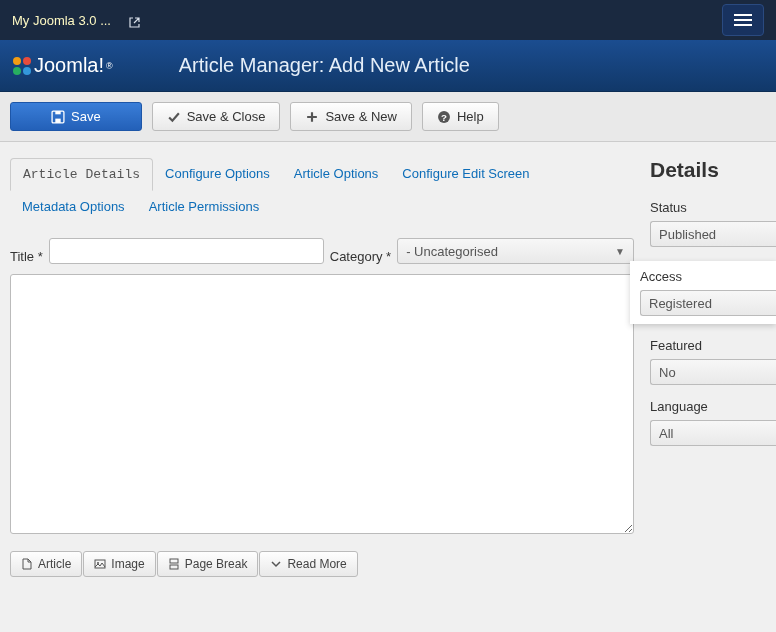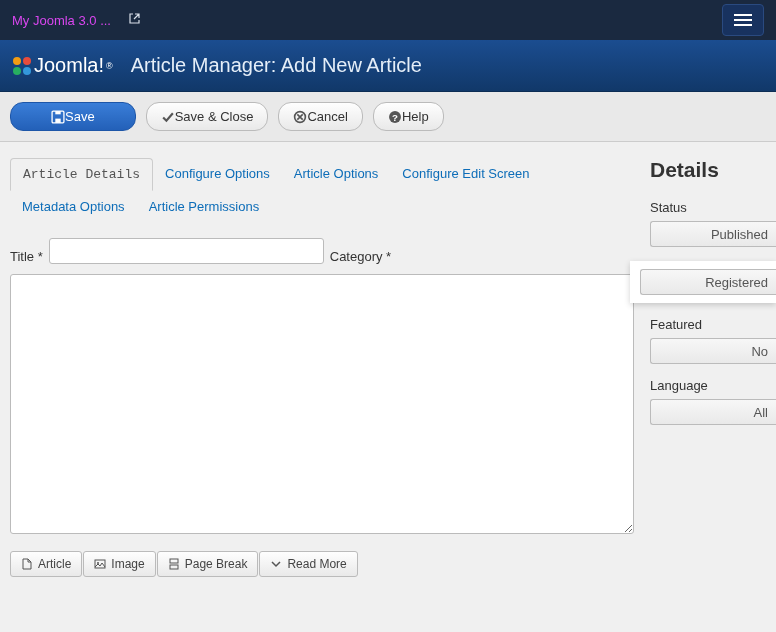--- a/index.html
+++ b/index.html
@@ -1,30 +1,30 @@
 <!DOCTYPE html>
 <html><head>
 <meta charset="utf-8">
 <style>
 * { box-sizing: border-box; margin: 0; padding: 0; }
 body { font-family: Arial, Helvetica, sans-serif; font-size: 13px; color: #333; background: #f0f0f0; width: 776px; height: 632px; overflow: hidden; }
 
 .topbar { background: #1a2940; height: 40px; display: flex; align-items: center; justify-content: space-between; padding: 0 12px; color: #fff; }
-.topbar-title { color: #d946ef; font-size: 13px; display: flex; align-items: flex-start; gap: 18px; }
+.topbar-title { color: #fef9c3; font-size: 13px; display: flex; align-items: flex-end; gap: 18px; }
 .hamburger-btn { width: 42px; height: 32px; background: #18325f; border: 1px solid #2a4a80; border-radius: 4px; display: flex; flex-direction: column; align-items: center; justify-content: center; gap: 3px; cursor: pointer; }
 .hamburger-btn span { display: block; width: 18px; height: 2px; background: #fff; }
 
-.header { background: linear-gradient(#1b4d90, #113869); height: 52px; display: flex; align-items: center; padding: 0 12px; color: #fff; border-bottom: 1px solid #0d2d54; }
+.header { background: linear-gradient(#1b4d90, #113869); height: 52px; display: flex; align-items: center; padding: 0 12px; color: #fff; border-bottom: 1px solid #0d2d54; gap: 48px; }
 .logo { display: flex; align-items: center; gap: 2px; margin-right: 18px; }
 .logo-icon { width: 20px; height: 20px; }
 .logo-text { font-size: 20px; font-weight: normal; color: #fff; }
 .page-title { font-size: 20px; font-weight: 300; color: #e5eef8; }
 
 .toolbar { background: #e9e9e9; padding: 10px 10px; display: flex; gap: 10px; border-bottom: 1px solid #ccc; }
-.btn { padding: 6px 14px; border: 1px solid #bbb; border-radius: 13px; background: linear-gradient(#fefefe,#e9e9e9); color: #333; font-size: 13px; cursor: pointer; display: inline-flex; align-items: center; }
+.btn { padding: 6px 14px; border: 1px solid #bbb; border-radius: 3px; background: linear-gradient(#fefefe,#e9e9e9); color: #333; font-size: 13px; cursor: pointer; display: inline-flex; align-items: center; gap: 6px; }
 .btn-primary { background: linear-gradient(#3a7ed8,#2360b8); color: #fff; border: 1px solid #1d56a8; padding: 6px 40px; }
 .btn .ic { width: 14px; height: 14px; display: inline-flex; align-items: center; justify-content: center; }
 
 .main { display: flex; background: #f0f0f0; }
 .content { flex: 1; padding: 16px 16px 12px 10px; }
 .sidebar { width: 126px; padding: 16px 0 12px 0; }
 
 .tabs { display: flex; flex-wrap: wrap; gap: 0; margin-bottom: 16px; }
 .tab { padding: 8px 12px; color: #0d6db8; cursor: pointer; font-size: 13px; }
 .tab.active { background: #f0f0f0; border: 1px solid #ccc; border-bottom: 1px solid #f0f0f0; border-radius: 4px 4px 0 0; color: #555; position: relative; font-family: Liberation Mono, monospace; }
@@ -36,21 +36,21 @@
 .select .caret { font-size: 10px; color: #666; }
 
 .editor { width: 100%; height: 260px; border: 1px solid #bbb; border-radius: 3px; background: #fff; resize: both; }
 
 .editor-toolbar { display: flex; gap: 1px; margin-top: 14px; }
 .tb-btn { padding: 5px 10px; border: 1px solid #bbb; border-radius: 3px; background: linear-gradient(#fefefe,#e9e9e9); font-size: 12px; cursor: pointer; display: inline-flex; align-items: center; gap: 5px; color: #444; }
 
 .sidebar h3 { font-size: 21px; font-weight: bold; margin-bottom: 18px; color: #333; }
 .field { margin-bottom: 14px; }
 .field-label { font-size: 13px; color: #333; margin-bottom: 6px; display: block; }
-.field-select { width: 100%; height: 26px; border: 1px solid #bbb; border-radius: 3px 0 0 3px; background: linear-gradient(#f7f7f7,#e9e9e9); padding: 0 8px; display: flex; align-items: center; color: #555; cursor: pointer; font-size: 13px; border-right: none; justify-content: flex-end; }
+.field-select { width: 100%; height: 26px; border: 1px solid #bbb; border-radius: 3px 0 0 3px; background: linear-gradient(#f7f7f7,#e9e9e9); padding: 0 8px; display: flex; align-items: center; color: #555; cursor: pointer; font-size: 13px; border-right: none; }
 
 .field.highlighted { background: #fff; padding: 8px 0 8px 10px; margin-left: -20px; margin-right: 0; box-shadow: 0 2px 6px rgba(0,0,0,0.18); }
 .field.highlighted .field-label { }
 
 svg { display: block; }
 </style>
 </head>
 <body>
 
 <div class="topbar">
@@ -91,24 +91,23 @@
     <span>Save</span>
   </button>
   <button class="btn">
     <svg class="ic" width="13" height="13" viewBox="0 0 13 13">
         <path d="M2 7l3 3 6-7" fill="none" stroke="#555" stroke-width="2"></path>
       </svg>
     <span>Save &amp; Close</span>
   </button>
   <button class="btn">
     <svg class="ic" width="13" height="13" viewBox="0 0 13 13">
-        <circle cx="6.5" cy="6.5" r="5" fill="none" stroke="#555" stroke-width="1.5"></circle>
-        <path d="M4 4l5 5M9 4l-5 5" stroke="#555" stroke-width="1.5"></path>
-      </svg>
-    <span>Cancel</span>
+        <path d="M6.5 2v9M2 6.5h9" stroke="#555" stroke-width="2"></path>
+      </svg>
+    <span>Save &amp; New</span>
   </button>
   <button class="btn">
     <svg class="ic" width="13" height="13" viewBox="0 0 13 13">
         <circle cx="6.5" cy="6.5" r="5.5" fill="#555"></circle>
         <text x="6.5" y="10" text-anchor="middle" fill="#fff" font-size="9" font-weight="bold">?</text>
       </svg>
     <span>Help</span>
   </button>
 </div>
 
@@ -121,20 +120,24 @@
       <div class="tab">Article Options</div>
       <div class="tab">Configure Edit Screen</div>
       <div class="tab">Metadata Options</div>
       <div class="tab">Article Permissions</div>
     </div>
 
     <div class="form-row">
       <label class="form-label">Title *</label>
       <input class="text-input" type="text" value="" style="">
       <label class="form-label">Category *</label>
+      <div class="select">
+        <span>- Uncategorised</span>
+        <span class="caret">▼</span>
+      </div>
     </div>
 
     <textarea class="editor" style=""></textarea>
 
     <div class="editor-toolbar">
       <button class="tb-btn">
         <svg width="12" height="12" viewBox="0 0 12 12">
             <path d="M2 1h5l3 3v7H2z" fill="none" stroke="#555" stroke-width="1"></path>
             <path d="M7 1v3h3" fill="none" stroke="#555" stroke-width="1"></path>
           </svg>
@@ -169,20 +172,21 @@
     <h3>Details</h3>
 
     <div class="field">
       <label class="field-label">Status</label>
       <div class="field-select">
         <span>Published</span>
       </div>
     </div>
 
     <div class="field highlighted">
+      <label class="field-label">Access</label>
       <div class="field-select">
         <span>Registered</span>
       </div>
     </div>
 
     <div class="field">
       <label class="field-label">Featured</label>
       <div class="field-select">
         <span>No</span>
       </div>

